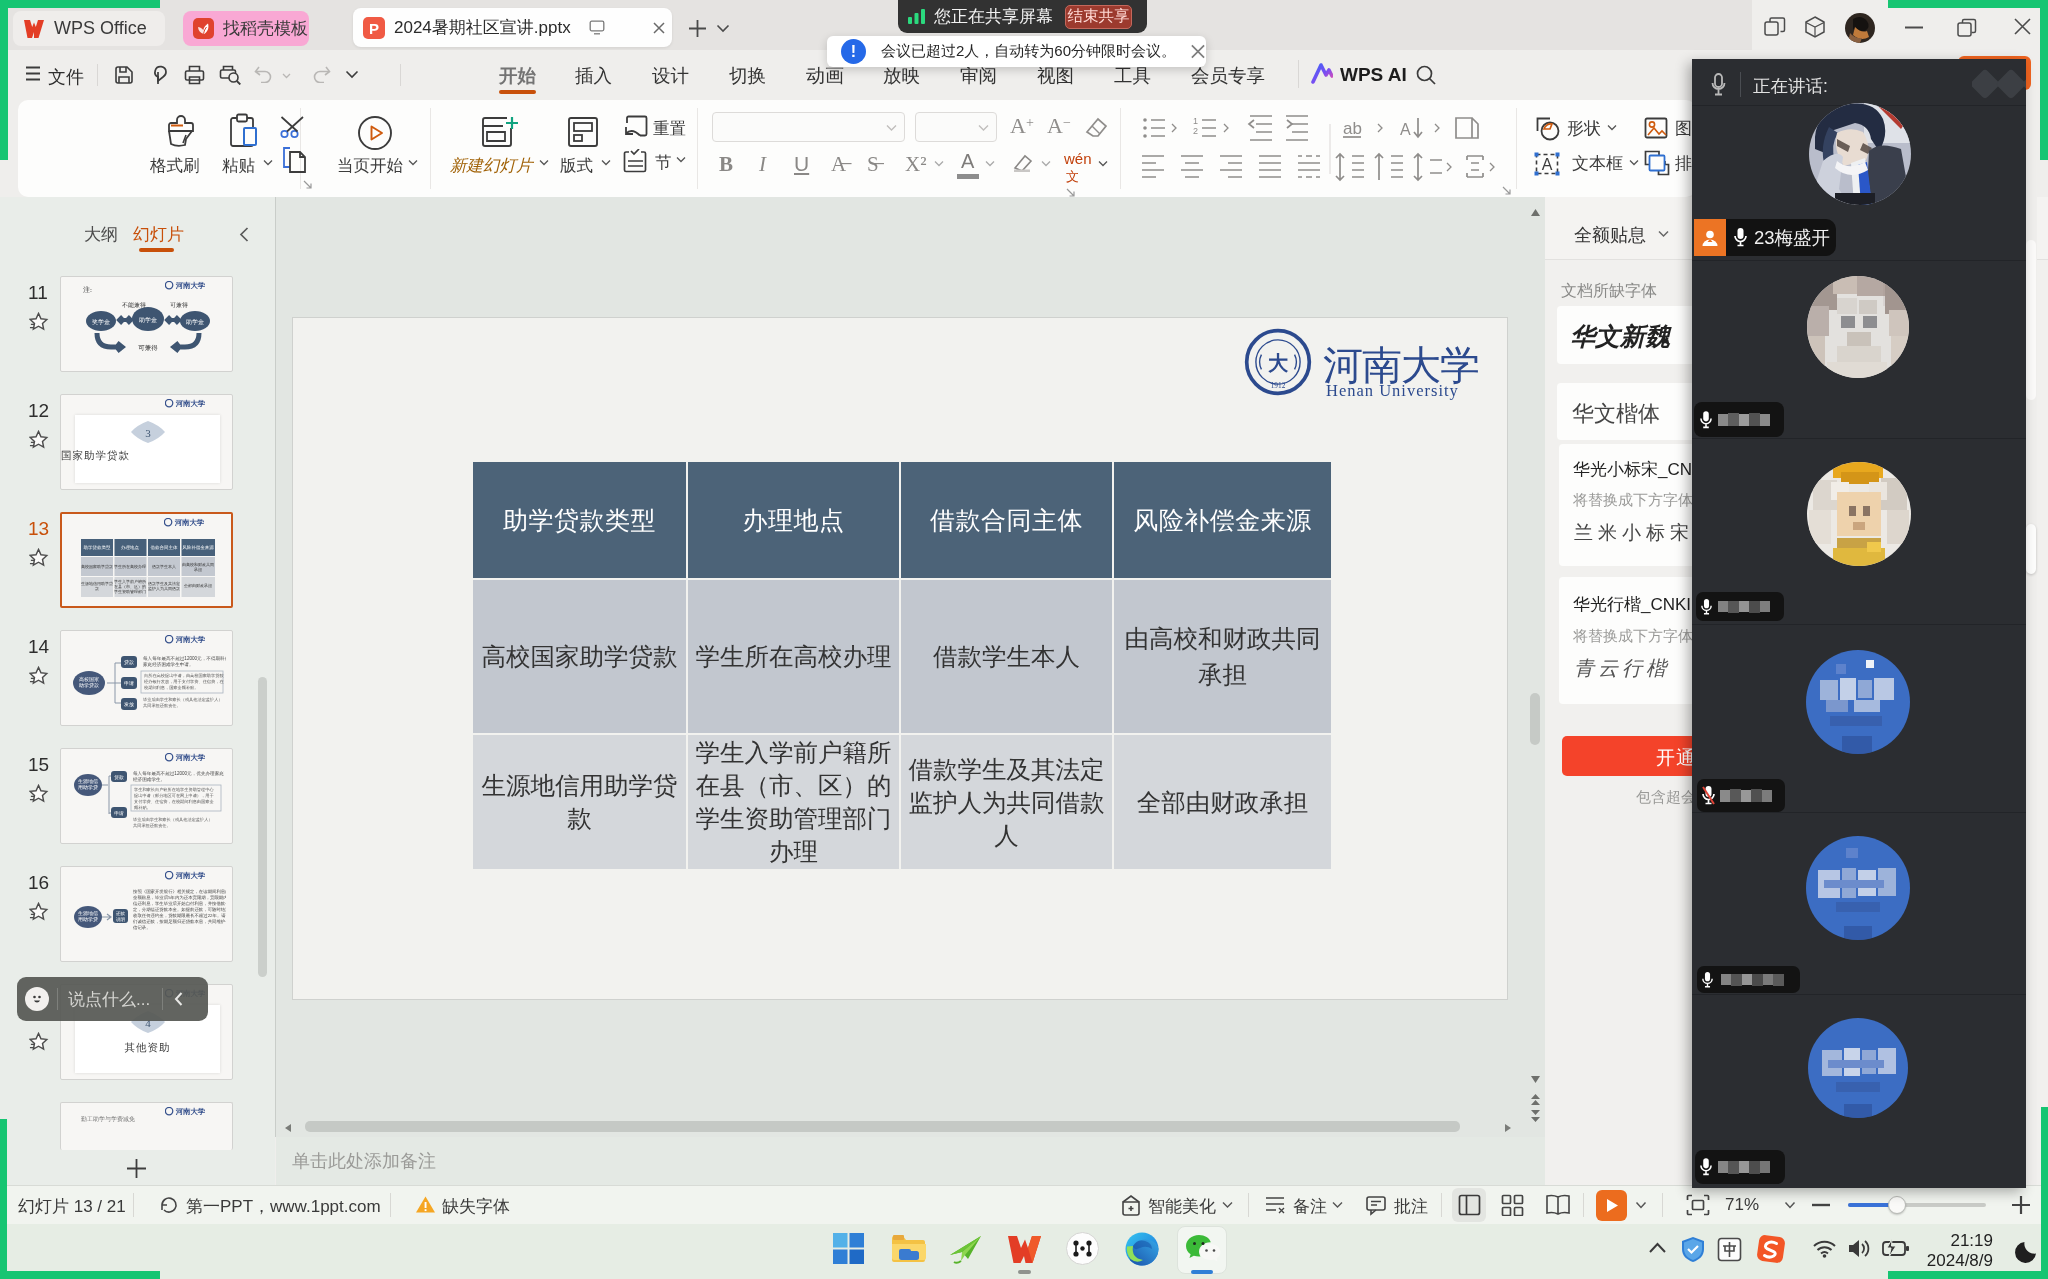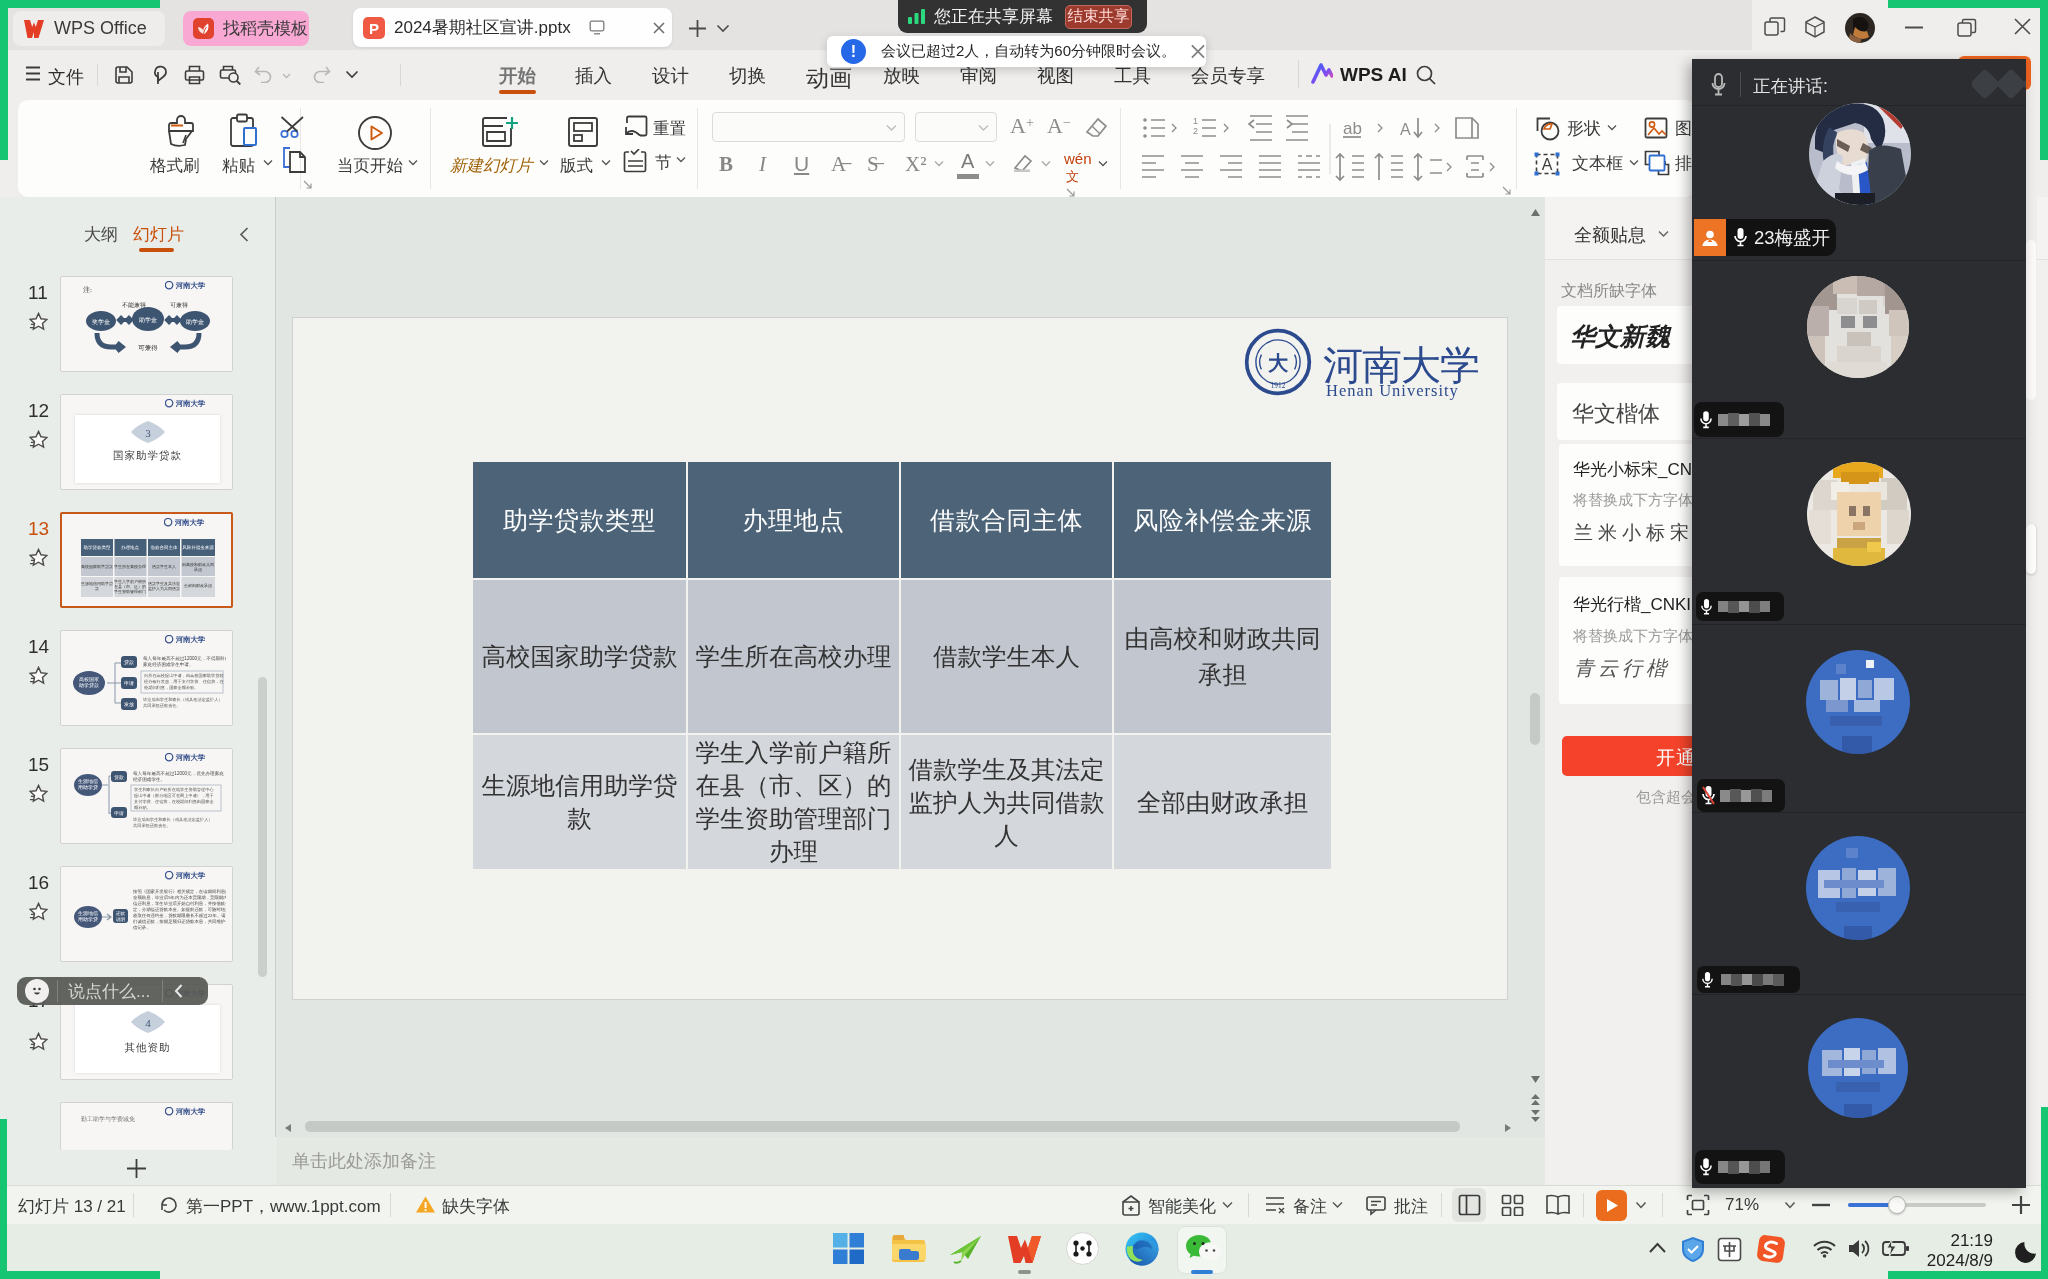--- a/index.html
+++ b/index.html
@@ -140,21 +140,21 @@
   <svg class="abs" style="left:345px;top:20px;" width="14" height="9" viewBox="0 0 14 9">
       <path d="M1.5 1.5 L7 7 L12.5 1.5" stroke="#3c3c3c" stroke-width="1.6" fill="none"></path>
     </svg>
   <div class="abs" style="left:400px;top:14px;width:1px;height:22px;background:#d9d7d5;"></div>
 
   <span class="abs" style="left:499px;top:13px;font-size:18.5px;color:#737373;font-weight:bold;white-space:nowrap;">开始</span>
   <div class="abs" style="left:499px;top:40px;width:37px;height:3.5px;background:#c8500a;border-radius:2px;"></div>
   <span class="abs" style="left:575px;top:13px;font-size:18.5px;color:#333;white-space:nowrap;">插入</span>
   <span class="abs" style="left:652px;top:13px;font-size:18.5px;color:#333;white-space:nowrap;">设计</span>
   <span class="abs" style="left:729px;top:13px;font-size:18.5px;color:#333;white-space:nowrap;">切换</span>
-  <span class="abs" style="left:806px;top:13px;font-size:23px;color:#333;white-space:nowrap;text-align:center;">动画</span>
+  <span class="abs" style="left:806px;top:13px;font-size:19px;color:#333;white-space:nowrap;text-align:center;">动画</span>
   <span class="abs" style="left:883px;top:13px;font-size:18.5px;color:#333;white-space:nowrap;">放映</span>
   <span class="abs" style="left:960px;top:13px;font-size:18.5px;color:#333;white-space:nowrap;">审阅</span>
   <span class="abs" style="left:1037px;top:13px;font-size:18.5px;color:#333;white-space:nowrap;">视图</span>
   <span class="abs" style="left:1114px;top:13px;font-size:18.5px;color:#333;white-space:nowrap;">工具</span>
   <span class="abs" style="left:1191px;top:13px;font-size:18.5px;color:#333;white-space:nowrap;">会员专享</span>
   <div class="abs" style="left:1298px;top:10px;width:1px;height:28px;background:#d9d7d5;"></div>
 
   <svg class="abs" style="left:1311px;top:13px;" width="22" height="21" viewBox="0 0 22 21">
       <defs>
         <linearGradient id="g1" x1="0" y1="0" x2="1" y2="1">
@@ -470,21 +470,21 @@
     </svg>
   <div class="thumb" style="top:394px;">
     <svg class="tlogo" viewBox="0 0 62 10">
         <use href="#minilogo" transform="scale(.82)"></use>
       </svg>
     <div class="abs" style="left:14px;top:20px;width:145px;height:68px;background:#fff;box-shadow:0 0 3px rgba(0,0,0,0.12);"></div>
     <svg class="abs" style="left:70px;top:26px;" width="34" height="22" viewBox="0 0 34 22">
         <path d="M17 0 Q28 4 34 11 Q28 18 17 22 Q6 18 0 11 Q6 4 17 0z" fill="#c6d0dd"></path>
         <text x="17" y="15.5" font-size="11" fill="#3e5571" text-anchor="middle" font-family="Liberation Serif">3</text>
       </svg>
-    <div class="minitxt" style="left:0;top:54px;width:173px;text-align:center;font-size:10.5px;letter-spacing:1px;">国家助学贷款</div>
+    <div class="minitxt" style="left:0;top:54px;width:173px;font-size:10.5px;letter-spacing:1px;">国家助学贷款</div>
   </div>
 
   <div class="tnum" style="top:518px;color:#c8500a;">13</div>
   <svg class="abs" style="left:29px;top:548px;" width="21" height="19">
       <use href="#star" transform="scale(.95)"></use>
     </svg>
   <div class="thumb" style="top:512px;border:2.5px solid #c9591b;">
     <svg class="tlogo" viewBox="0 0 62 10">
         <use href="#minilogo" transform="scale(.82)"></use>
       </svg>
@@ -625,21 +625,21 @@
   </div>
 
   <div class="thumb" style="top:1102px;height:48px;border-bottom:none;">
     <svg class="tlogo" viewBox="0 0 62 10">
         <use href="#minilogo" transform="scale(.82)"></use>
       </svg>
     <div class="minitxt" style="left:20px;top:12px;font-size:6px;color:#777;">勤工助学与学费减免</div>
   </div>
 </div>
 
-<div class="abs flex" style="left:17px;top:977px;width:191px;height:28px;background:rgba(86,88,84,0.93);border-radius:9px;z-index:30;padding-left:8px;text-align:right;">
+<div class="abs flex" style="left:17px;top:977px;width:191px;height:44px;background:rgba(86,88,84,0.93);border-radius:9px;z-index:30;padding-left:8px;text-align:right;">
   <div class="flex" style="width:24px;height:24px;border-radius:50%;background:#f2f0ee;justify-content:center;position:relative;">
     <svg width="16" height="16" viewBox="0 0 16 16">
         <circle cx="5.5" cy="6" r="1.3" fill="#3a3a3a"></circle>
         <circle cx="10.5" cy="6" r="1.3" fill="#3a3a3a"></circle>
         <path d="M5 9.5 a3.2 3.2 0 0 0 6 0z" fill="#3a3a3a"></path>
       </svg>
   </div>
   <div style="width:1px;height:22px;background:#7e807c;margin-left:8px;"></div>
   <span style="font-size:17px;color:#d6d6d2;margin-left:10px;">说点什么...</span>
   <div style="width:1px;height:22px;background:#7e807c;margin-left:12px;"></div>

